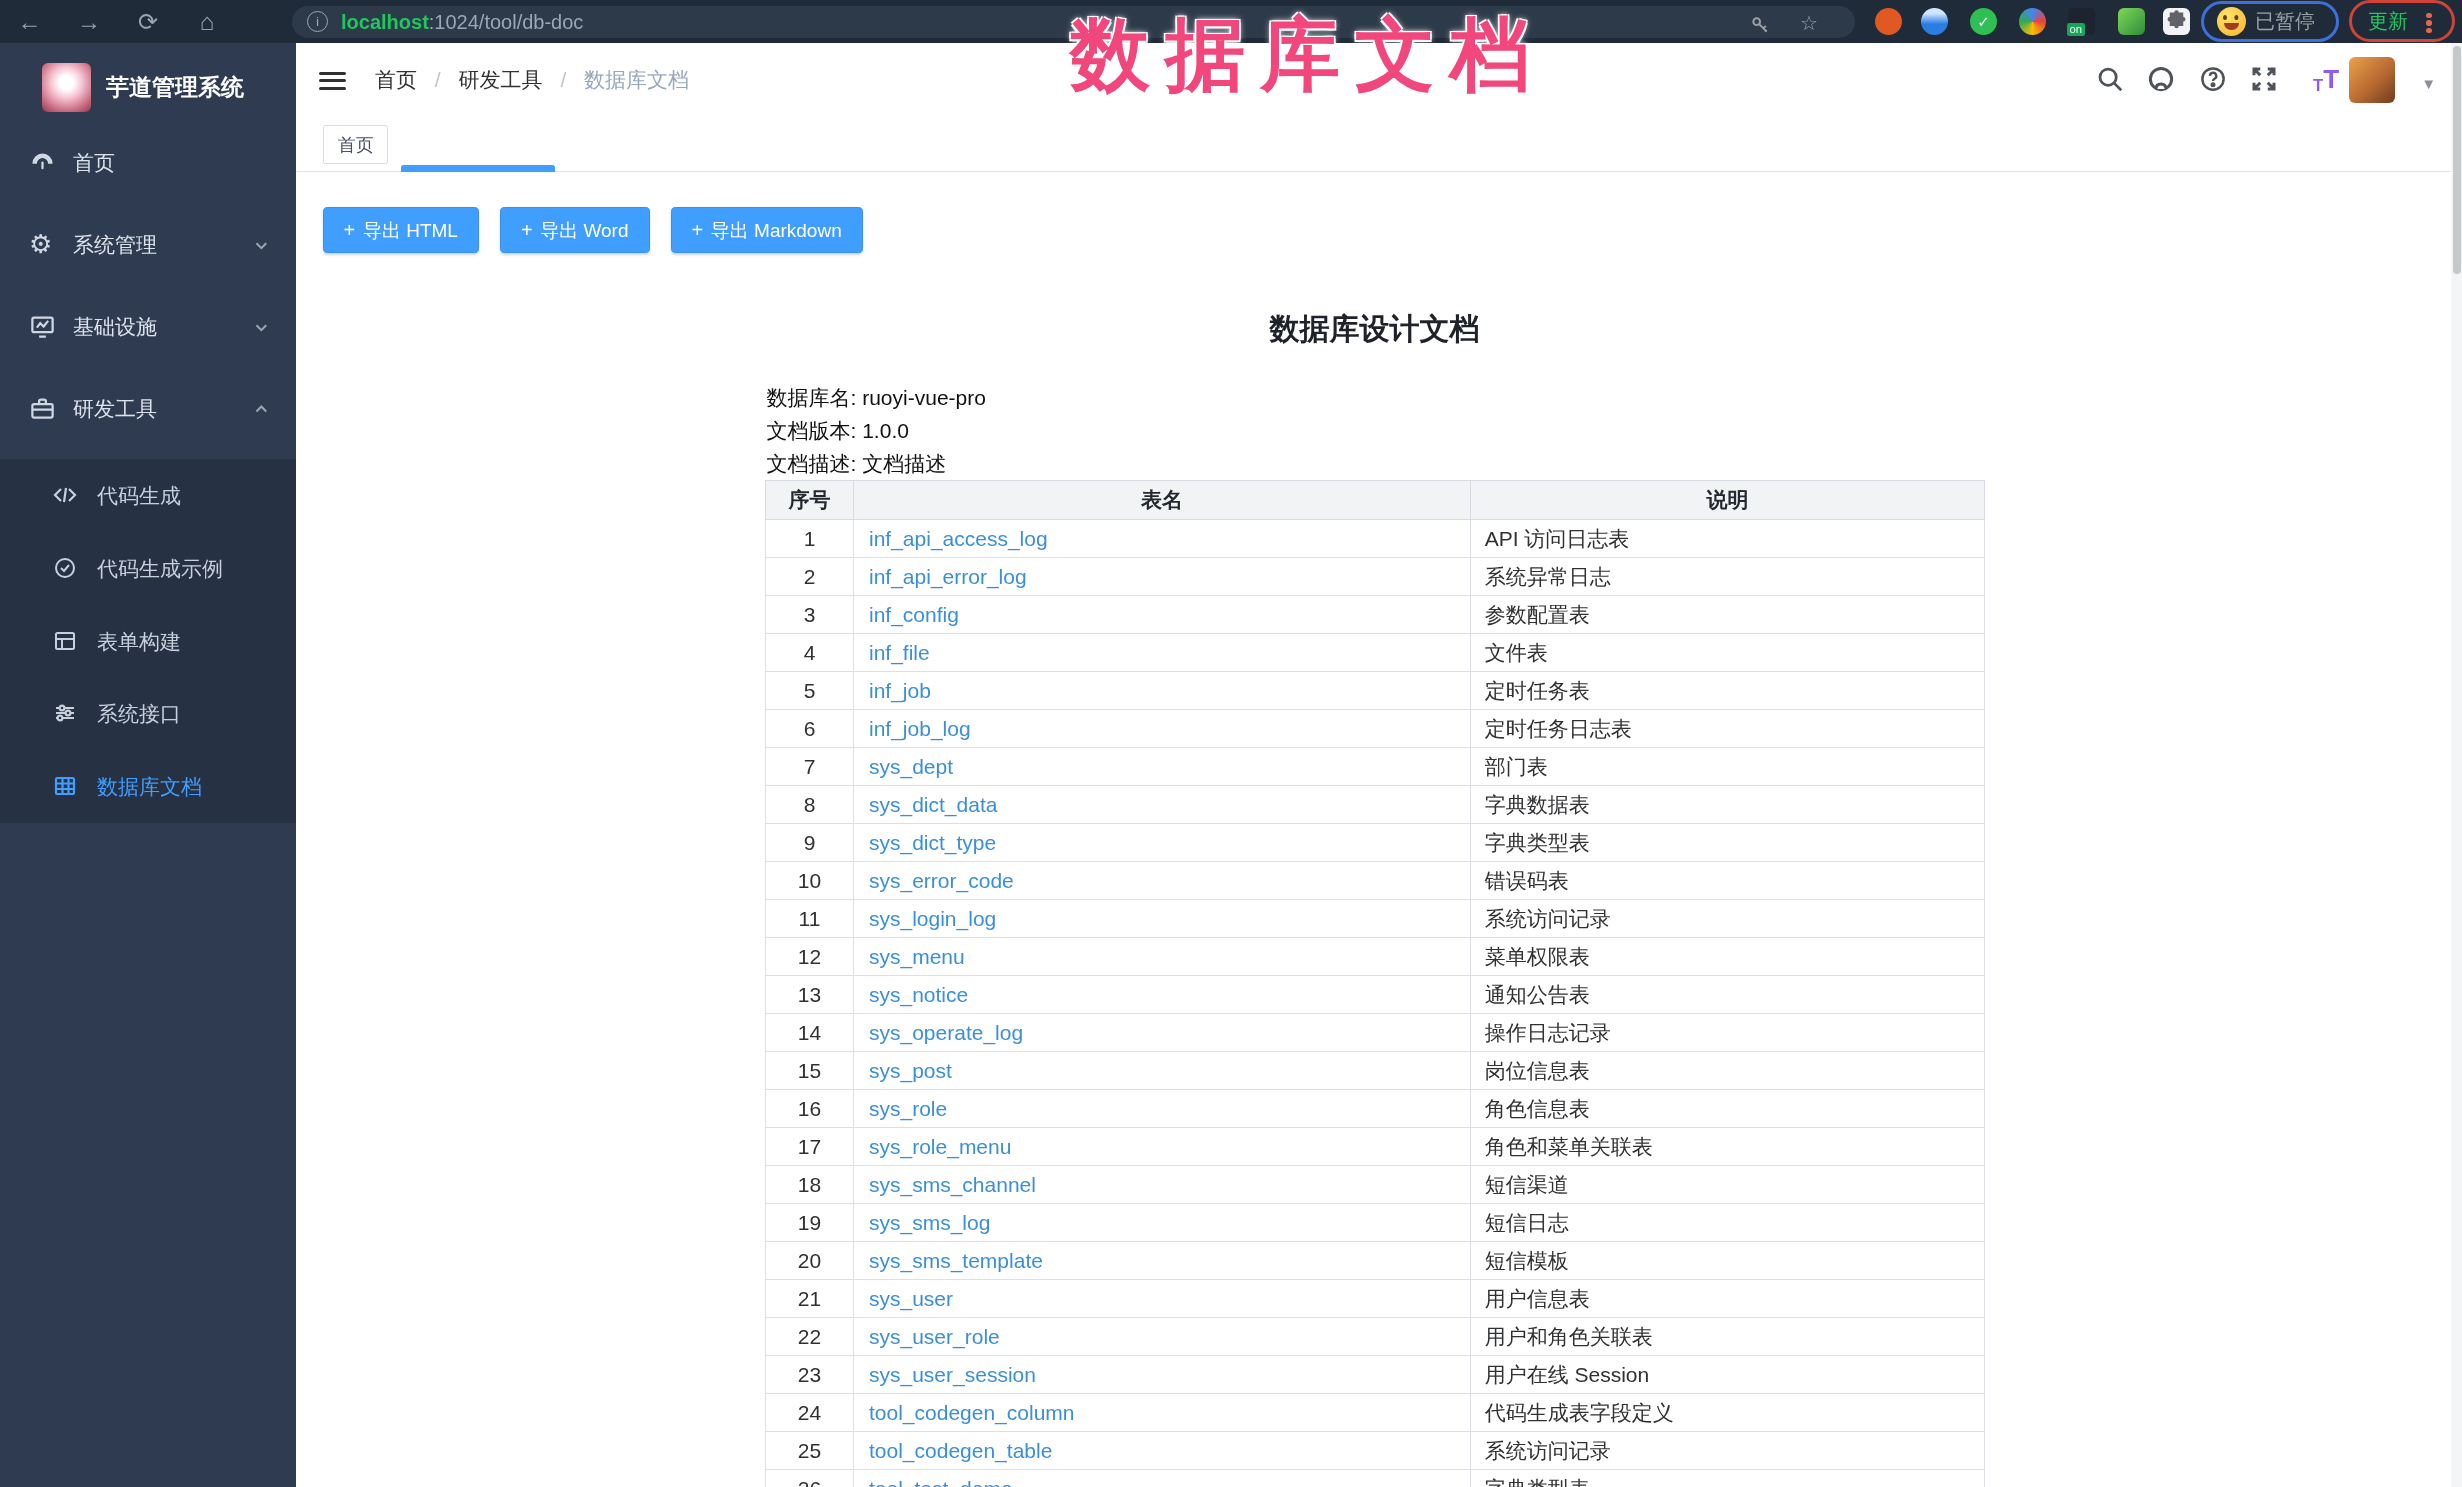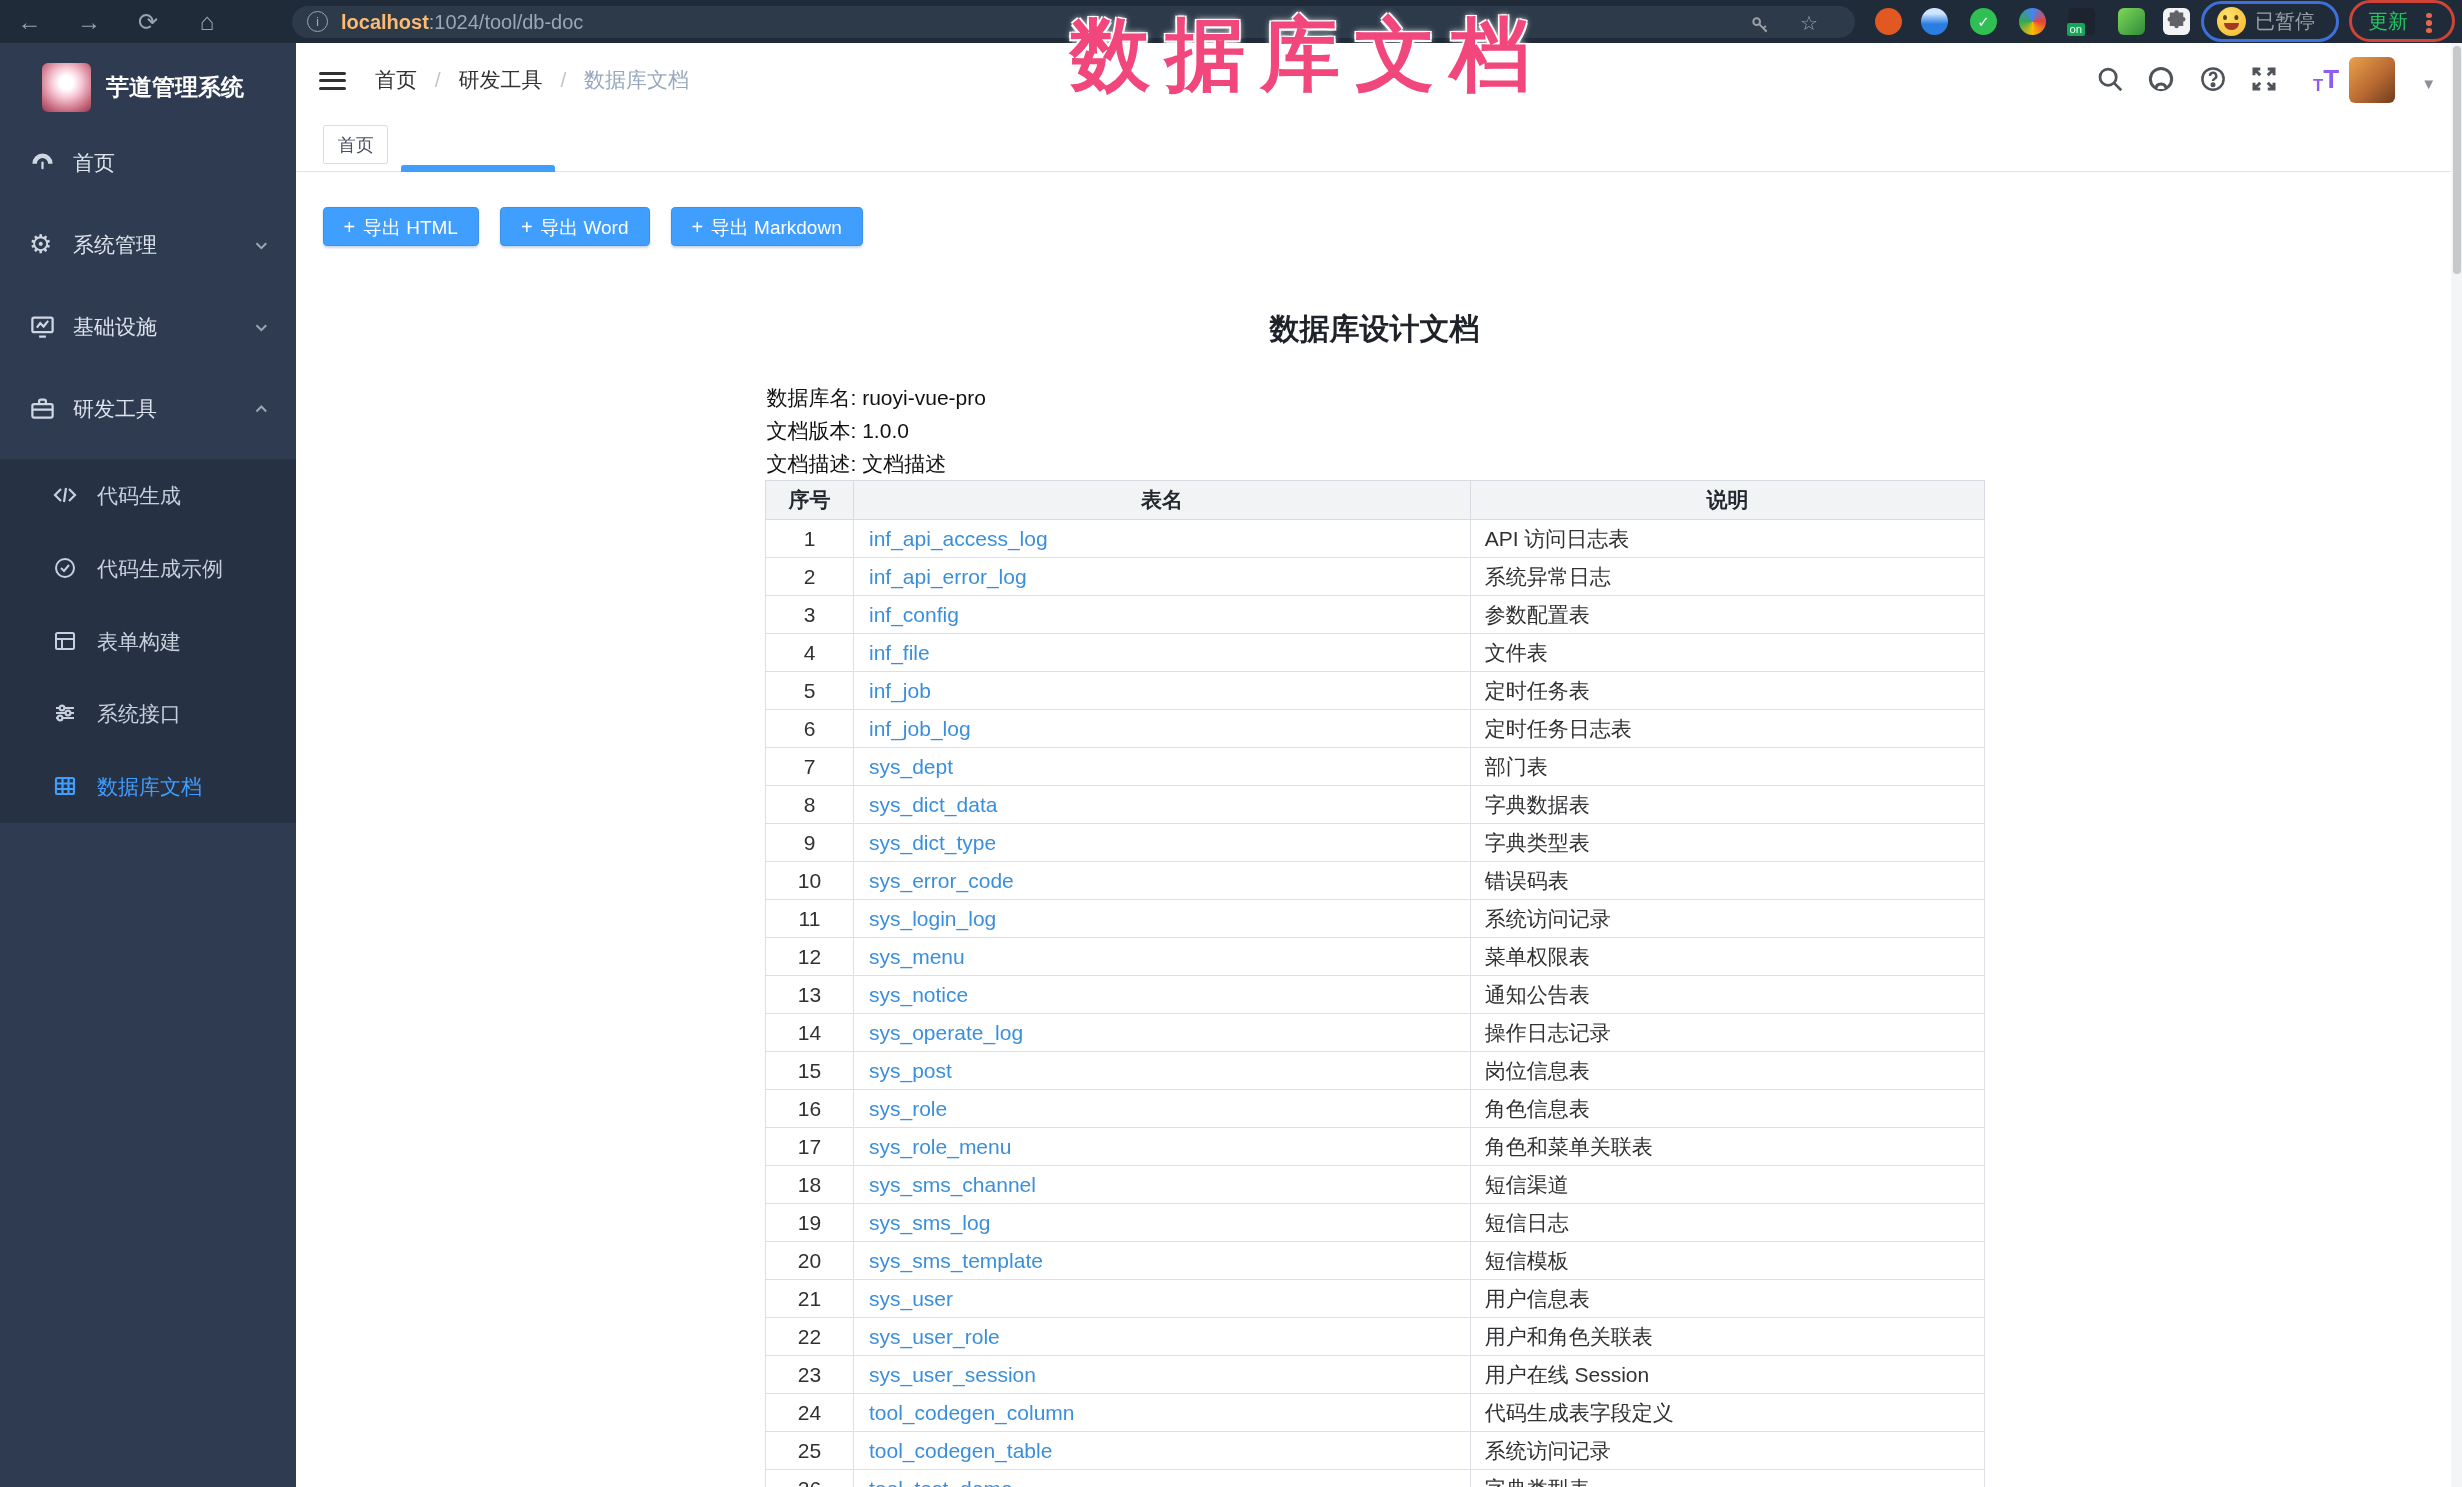--- a/index.html
+++ b/index.html
@@ -4,21 +4,21 @@
 <style>
   * { margin:0; padding:0; box-sizing:border-box; }
   html,body { width:2462px; height:1488px; overflow:hidden; font-family:"Liberation Sans","DejaVu Sans",sans-serif; background:#fff; }
 
   
   .browser-bar { position:absolute; left:0; top:0; width:2462px; height:43px; background:#1f2b39; z-index:5; }
   .nav-ico { position:absolute; top:0; height:43px; line-height:43px; font-size:24px; color:#9aa3ad; text-align:center; width:38px; cursor:pointer; }
   .url-pill { position:absolute; left:292px; top:6px; width:1563px; height:32px; border-radius:16px; background:#2d3a49; color:#9aa7b4; }
   .url-info { position:absolute; left:15px; top:5.3px; width:21px; height:21px; border:1.5px solid #9aa7b4; border-radius:50%; font-size:13.7px; line-height:19px; text-align:center; color:#9aa7b4; }
   .url-text { position:absolute; left:49px; top:0; height:32px; line-height:32px; font-size:20px; white-space:nowrap; }
-  .url-text b { color:#fdba74; font-weight:bold; }
+  .url-text b { color:#22c55e; font-weight:bold; }
   .pill-ico { position:absolute; top:6.8px; width:20px; height:20px; color:#9aa0a6; font-size:20px; line-height:20px; }
   .ext-ico { position:absolute; top:7.6px; width:27px; height:27px; border-radius:50%; font-size:15px; color:#fff; text-align:center; line-height:27px; overflow:hidden; }
   .ext-on-badge { position:absolute; left:-1.5px; bottom:-1.5px; background:#18a558; color:#eafff2; font-size:11.4px; line-height:13px; padding:0 3px; border-radius:2.3px; }
   .chip-oval { position:absolute; border-radius:23px; }
   .browser-label { position:absolute; top:0; height:43px; line-height:43px; font-size:20px; color:#9aa0a6; }
   .kebab { position:absolute; top:10.6px; width:6px; }
   .kebab i { display:block; width:5.3px; height:5.3px; border-radius:50%; background:#e0684d; margin:2.3px auto; }
   .emoji-face { position:absolute; top:6.8px; width:29px; height:29px; border-radius:50%; background:radial-gradient(circle at 35% 30%, #ffe16a, #f5b62e); }
   .emoji-face:before { content:""; position:absolute; left:6px; top:8.3px; width:3.8px; height:5.3px; border-radius:50%; background:#5d4017; box-shadow:11.4px 0 0 #5d4017; }
   .emoji-face:after { content:""; position:absolute; left:6.8px; top:16px; width:15px; height:6.8px; border-radius:0 0 15px 15px; background:#a33a22; }
@@ -53,21 +53,21 @@
   .hdr-caret { position:absolute; right:27px; top:32px; font-size:15px; color:#8b9096; cursor:pointer; }
 
   .tabbar { position:absolute; left:0; top:74px; width:100%; height:55px; background:#fff; border-bottom:0.8px solid #dfe3e8; }
   .tab { position:absolute; top:7.6px; height:39px; line-height:38px; font-size:18px; border:0.8px solid #d8dce5; border-radius:2.3px; padding:0 13.7px; color:#495060; background:#fff; cursor:pointer; white-space:nowrap; }
   .tab.active { background:#409eff; border-color:#409eff; color:#fff; }
   .tab .tab-dot { display:inline-block; font-size:10.6px; vertical-align:1.5px; margin-right:7.6px; }
   .tab .tab-close { margin-left:10.6px; font-size:16.7px; }
 
   .content { position:absolute; left:0; top:129px; width:100%; height:1315px; background:#fff; }
   .btn-row { position:absolute; left:26.6px; top:35px; display:flex; gap:21px; }
-  .btn { height:39px; line-height:38px; background:#409eff; border:0.8px solid #3a90e8; color:#fff; font-size:19px; border-radius:4.6px; padding:0 20px; cursor:pointer; box-shadow:0 1.5px 2.3px rgba(30,90,160,.25); white-space:nowrap; }
+  .btn { height:46px; line-height:38px; background:#409eff; border:0.8px solid #3a90e8; color:#fff; font-size:19px; border-radius:4.6px; padding:0 20px; cursor:pointer; box-shadow:0 1.5px 2.3px rgba(30,90,160,.25); white-space:nowrap; }
   .btn .plus { margin-right:7.6px; font-size:20px; }
 
   .doc { position:absolute; left:469px; top:0; width:1219px; }
   .doc-title { position:absolute; left:0; top:137px; width:100%; text-align:center; font-size:30px; font-weight:bold; color:#1f2329; }
   .doc-info { position:absolute; left:1.5px; top:209px; font-size:21px; color:#111; line-height:33px; }
   .doc-info b { font-weight:normal; }
   .doc-table { position:absolute; left:0; top:308px; width:1219px; border-collapse:collapse; table-layout:fixed; font-size:21px; }
   .doc-table th { height:39px; background:#f2f3f5; border:0.8px solid #d7dae0; font-weight:bold; color:#24292f; text-align:center; }
   .doc-table td { height:38px; border:0.8px solid #dcdfe3; color:#303133; background:#fff; }
   .col-num { width:88px; }

